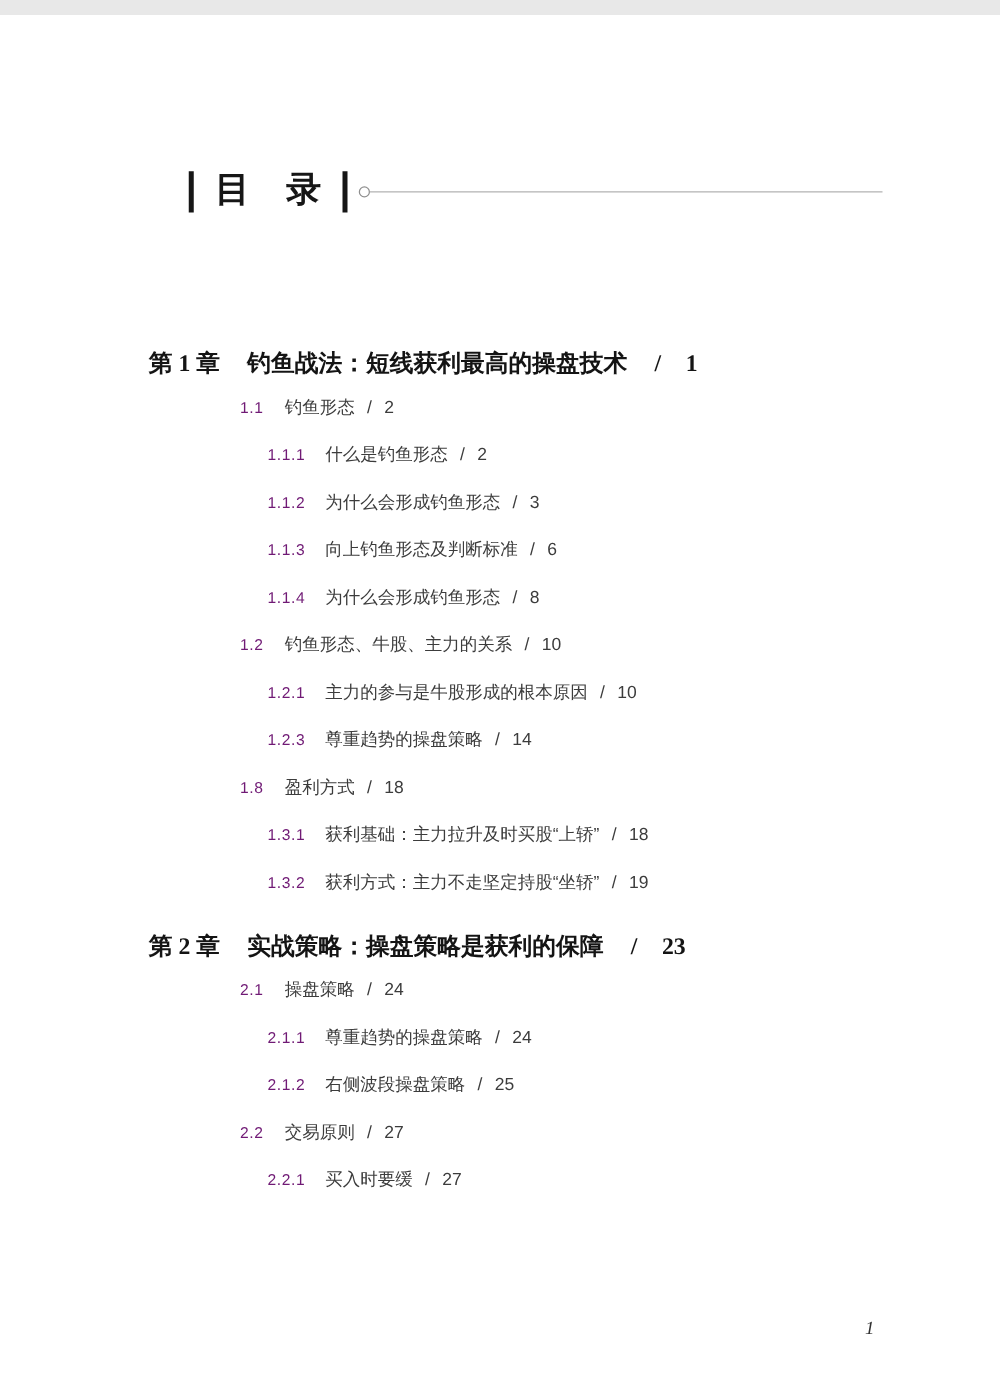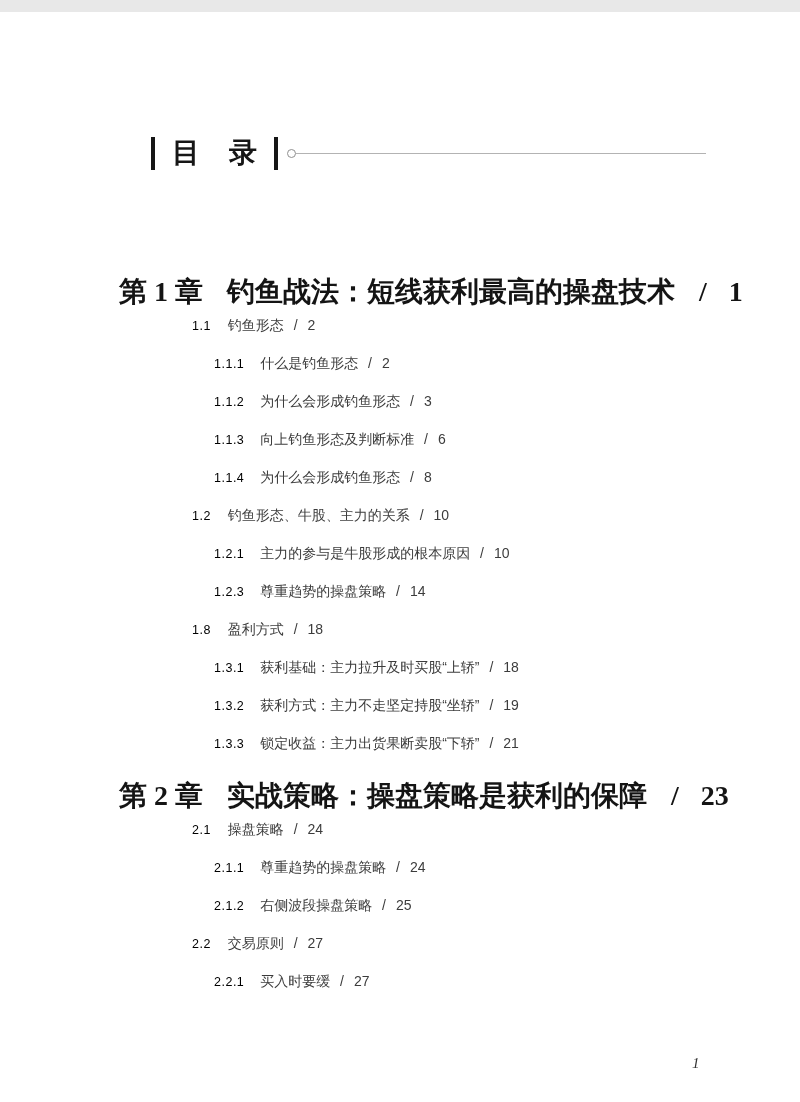--- a/index.html
+++ b/index.html
@@ -54,21 +54,21 @@
     background: #b3b3b3;
   }
 
   
   .toc-body { position: absolute; top: 0; left: 0; right: 0; }
 
   .ch-heading {
     margin: 0 0 0 119px;
     font-family: "Liberation Serif", "DejaVu Serif", serif;
     font-weight: bold;
-    font-size: 28px;
+    font-size: 19px;
     line-height: 30px;
     color: #141414;
     white-space: nowrap;
   }
   .chapter:first-child .ch-heading { margin-top: 265px; }
   .chapter + .chapter .ch-heading { margin-top: 18px; }
   .ch-title { margin-left: 17px; }
   .ch-sep   { margin: 0 15px 0 17px; }
 
   .entry {
@@ -76,21 +76,21 @@
     font-size: 14px;
     color: #3c3c3c;
     white-space: nowrap;
   }
   .entry.l2 { margin-left: 192px; }
   .entry.l3 { margin-left: 214px; }
   .e-num {
     font-size: 12.5px;
     letter-spacing: 0.5px;
     margin-right: 13px;
-    color: #000000;
+    color: #701a75;
   }
   .entry.l3 .e-num { margin-right: 12px; }
   .e-sep { margin: 0 6px; }
 
   
   .folio {
     position: absolute;
     left: 692px;
     top: 1043px;
     font-family: "Liberation Serif", "DejaVu Serif", serif;
@@ -192,26 +192,20 @@
     <span class="e-page">18</span>
   </div>
 
   <div class="entry l3">
     <span class="e-num">1.3.2</span>
     <span class="e-title">获利方式：主力不走坚定持股“坐轿”</span>
     <span class="e-sep">/</span>
     <span class="e-page">19</span>
   </div>
 
-  <div class="entry l3">
-    <span class="e-num">1.3.3</span>
-    <span class="e-title">锁定收益：主力出货果断卖股“下轿”</span>
-    <span class="e-sep">/</span>
-    <span class="e-page">21</span>
-  </div>
 </div>
   </section>
 
   <section class="chapter">
     <h2 class="ch-heading">
       <span class="ch-label">第 2 章</span>
       <span class="ch-title">实战策略：操盘策略是获利的保障</span>
       <span class="ch-sep">/</span>
       <span class="ch-page">23</span>
     </h2>

